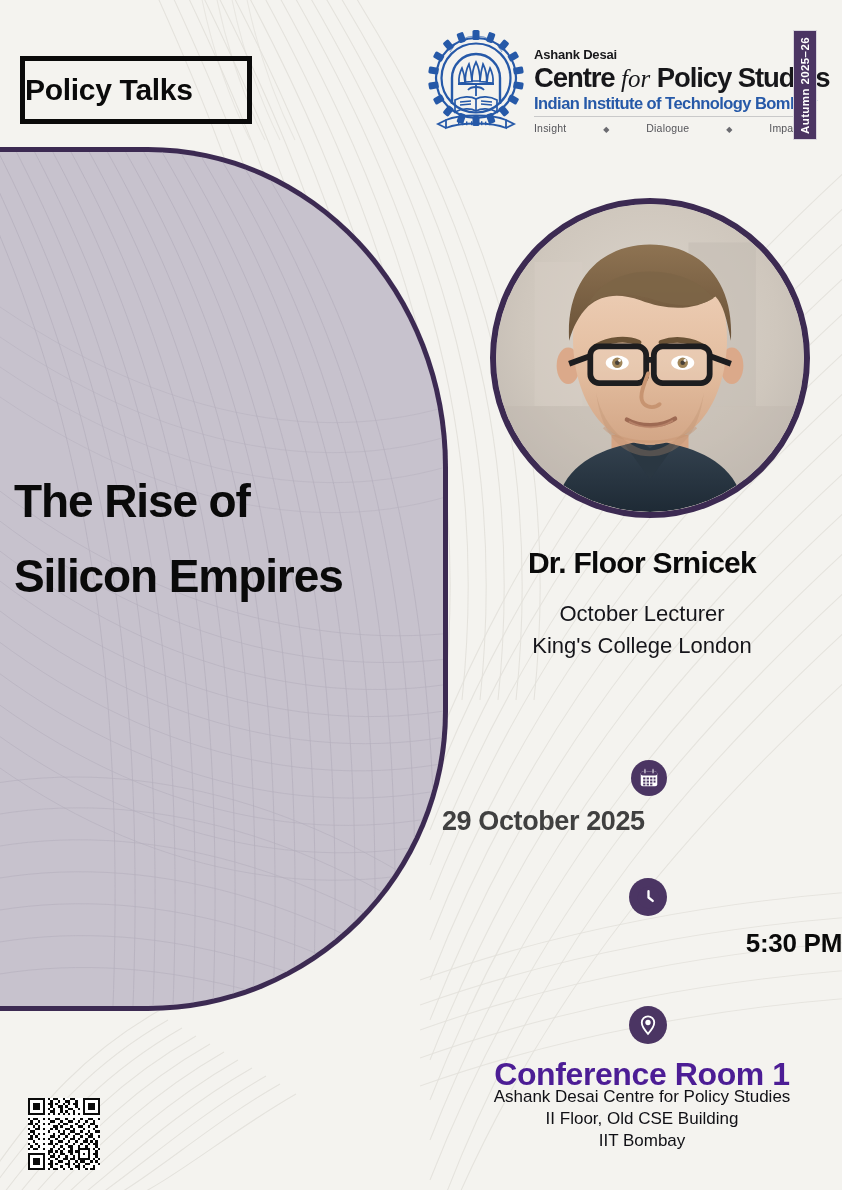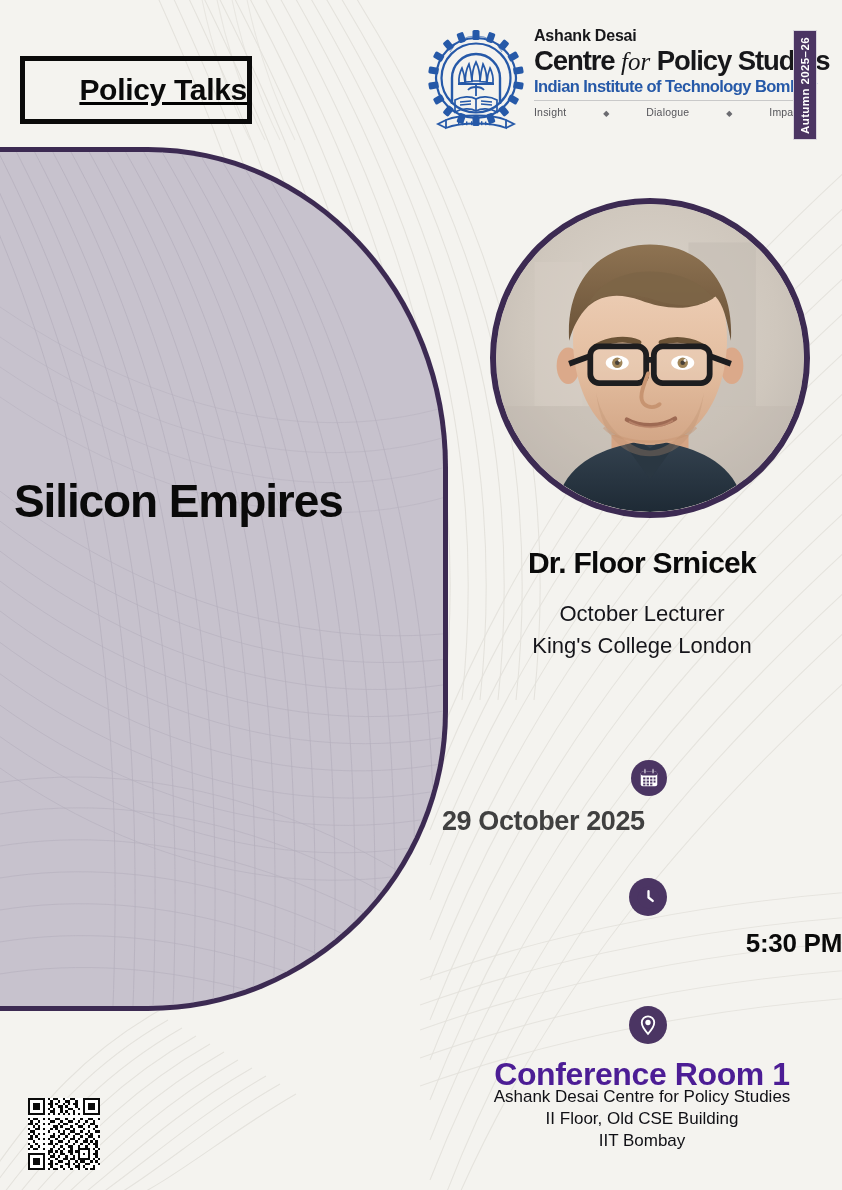--- a/index.html
+++ b/index.html
@@ -23,45 +23,44 @@
     pointer-events:none;
     z-index:0;
   }
   
   .badge-policy{
     position:absolute;
     left:20px;top:56px;
     width:222px;height:58px;
     border:5px solid #0a0a0a;
     background:transparent;
-    display:flex;align-items:center;justify-content:flex-end;
+    display:flex;align-items:center;justify-content:flex-start;
     z-index:6;
-    text-decoration:underline;
   }
   .badge-policy span{
     font-size:30px;font-weight:700;color:#0a0a0a;
     letter-spacing:-0.3px;line-height:1;
   }
   .logo-block{
     position:absolute;
     left:424px;top:28px;
     width:396px;height:112px;
     z-index:6;
     display:flex;flex-direction:row;align-items:flex-start;
   }
   .iitb-emblem{width:104px;height:110px;flex:0 0 104px;}
   .logo-text{
     margin-left:6px;
     width:268px;
     display:flex;flex-direction:column;
   }
   .logo-line1{
-    font-size:16px;font-weight:700;color:#17171a;
+    font-size:13px;font-weight:700;color:#17171a;
     line-height:1.06;letter-spacing:-0.2px;
-    margin-top:0;
+    margin-top:20px;
   }
   .logo-line2{
     font-size:27.5px;font-weight:700;color:#17171a;
     line-height:1.06;letter-spacing:-1.1px;
     white-space:nowrap;margin-top:1px;
   }
   .logo-line2 .for{
     font-family:"Liberation Serif", serif;
     font-style:italic;font-weight:400;
     font-size:25px;letter-spacing:0;
@@ -409,20 +408,21 @@
       <g fill="none" stroke="#b6b0bd" stroke-width="0.9" opacity="0.55">
         <path d="M-40,120 C140,260 320,300 470,250"></path>
         <path d="M-40,150 C140,290 320,330 470,280"></path>
         <path d="M-40,180 C140,320 320,360 470,310"></path>
         <path d="M-40,210 C140,350 320,390 470,340"></path>
       </g>
     </svg>
   </div>
 
   <div class="talk-title">
+    <span class="ln">The Rise of</span>
     <span class="ln">Silicon Empires</span>
   </div>
 
   <div class="portrait">
     <svg viewBox="0 0 320 320">
       <defs>
         <radialGradient id="bgp" cx="50%" cy="40%" r="75%">
           <stop offset="0%" stop-color="#ddd6cd"></stop>
           <stop offset="55%" stop-color="#cfc7bd"></stop>
           <stop offset="100%" stop-color="#b9b2ab"></stop>

